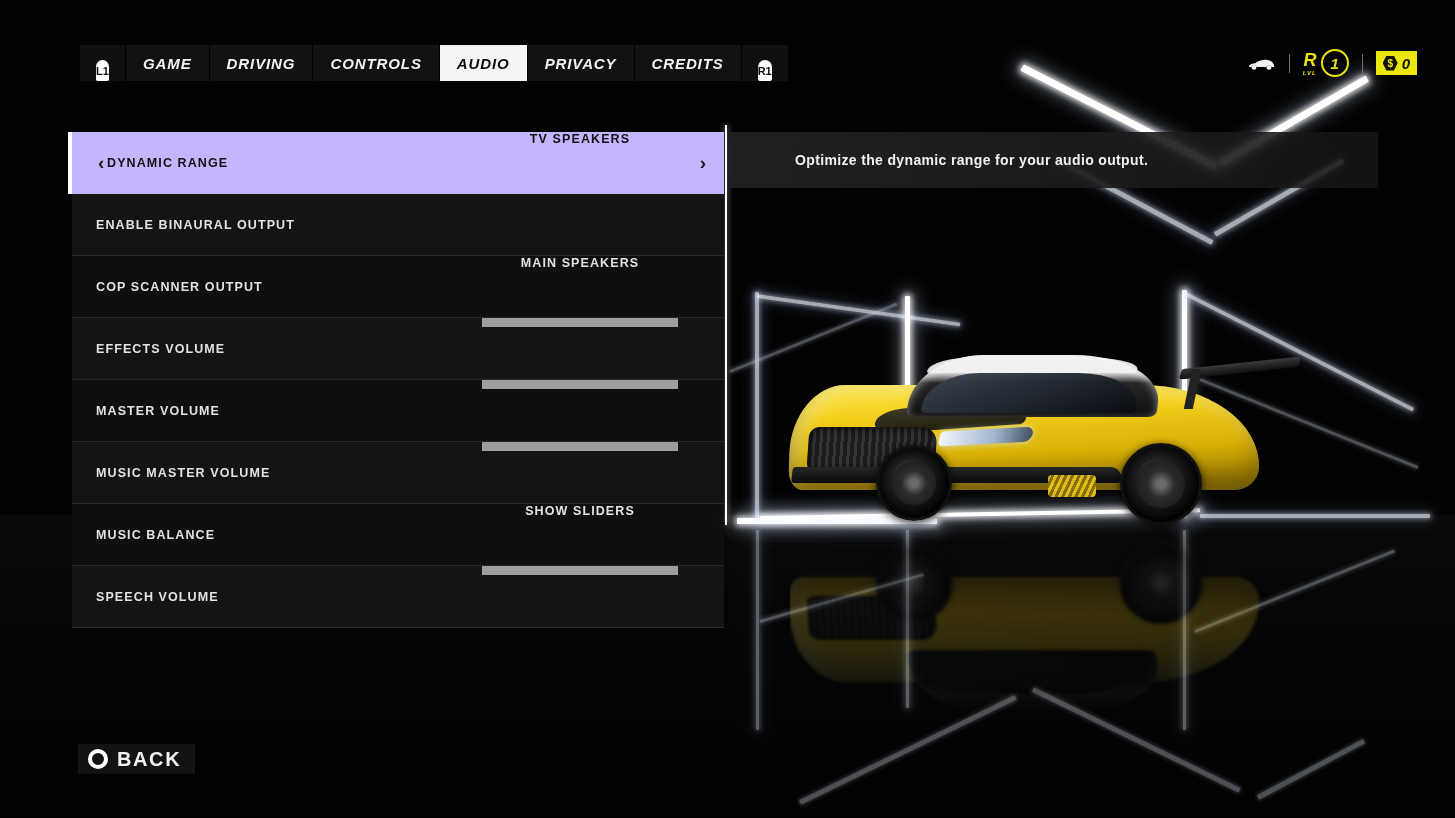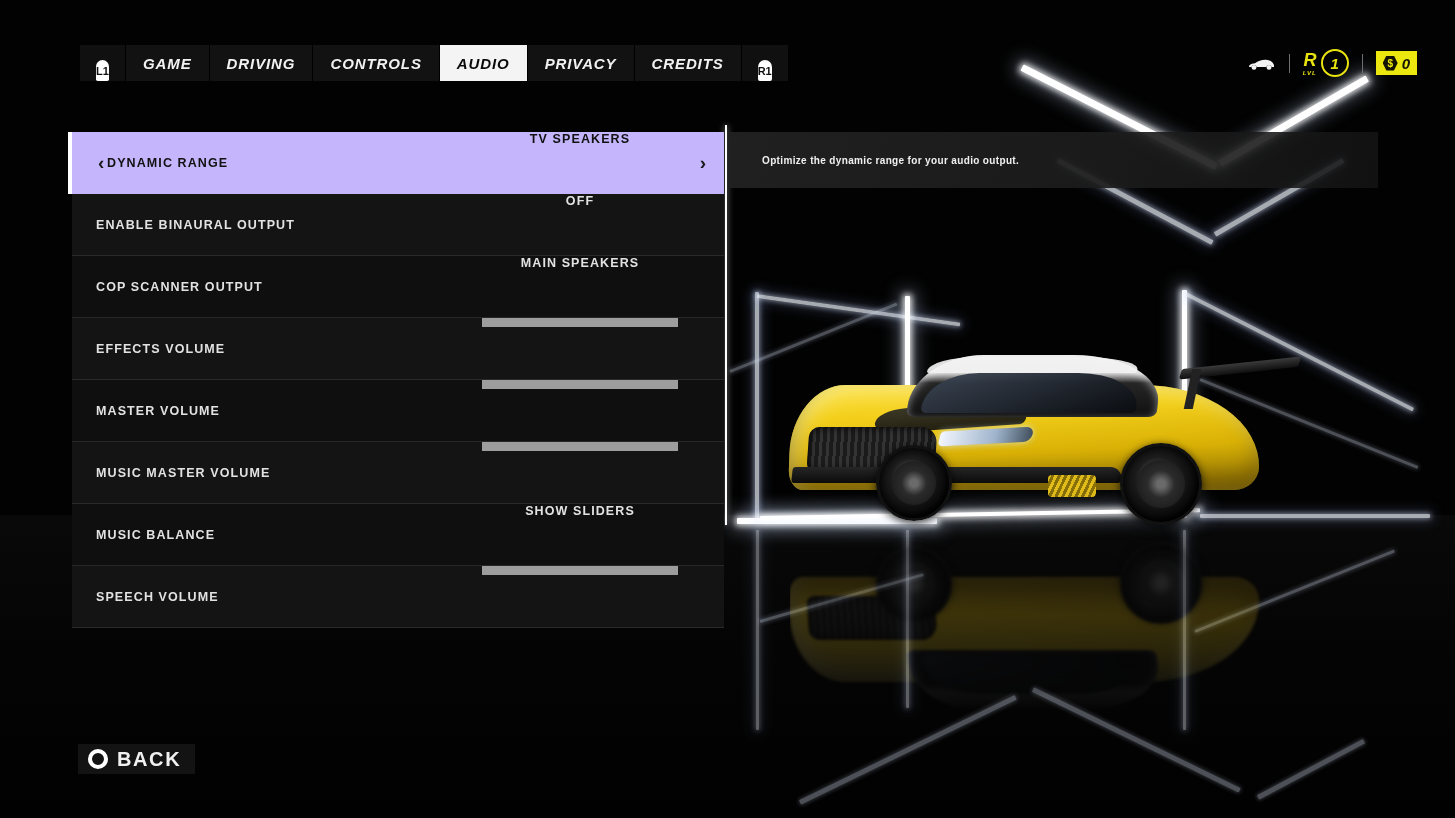--- a/index.html
+++ b/index.html
@@ -221,21 +221,21 @@
     background:#ffffff; box-shadow:0 0 6px rgba(255,255,255,.7);
   }
 
   
   #desc {
     position:absolute; left:728px; top:132px; width:650px; height:56px;
     background:linear-gradient(100deg, rgba(34,34,34,.94) 0%, rgba(28,28,28,.92) 58%, rgba(20,20,20,.85) 100%);
     display:flex; align-items:center; padding-left:34px;
   }
   #desc span {
-    color:#f0f0f0; font-size:10px; font-weight:bold; letter-spacing:.35px;
+    color:#f0f0f0; font-size:14px; font-weight:bold; letter-spacing:.35px;margin-left:33px;
   }
 
   
   #back {
     position:absolute; left:78px; top:744px; height:30px;
     background:#131313; display:flex; align-items:center; gap:9px; padding:0 14px 0 10px;
   }
   .oring {
     width:20px; height:20px; border-radius:50%; border:4px solid #fff;
     display:block;
@@ -358,23 +358,20 @@
     <span class="label">DYNAMIC RANGE</span>
     <span class="arrow left">‹</span>
     <div class="value-wrap">
       <span class="value">TV SPEAKERS</span>
     </div>
     <span class="arrow right">›</span>
   </div>
 
   <div class="row">
     <span class="label">ENABLE BINAURAL OUTPUT</span>
-    <div class="value-wrap">
-      <span class="value">OFF</span>
-    </div>
   </div>
 
   <div class="row">
     <span class="label">COP SCANNER OUTPUT</span>
     <div class="value-wrap">
       <span class="value">MAIN SPEAKERS</span>
     </div>
   </div>
 
   <div class="row">

